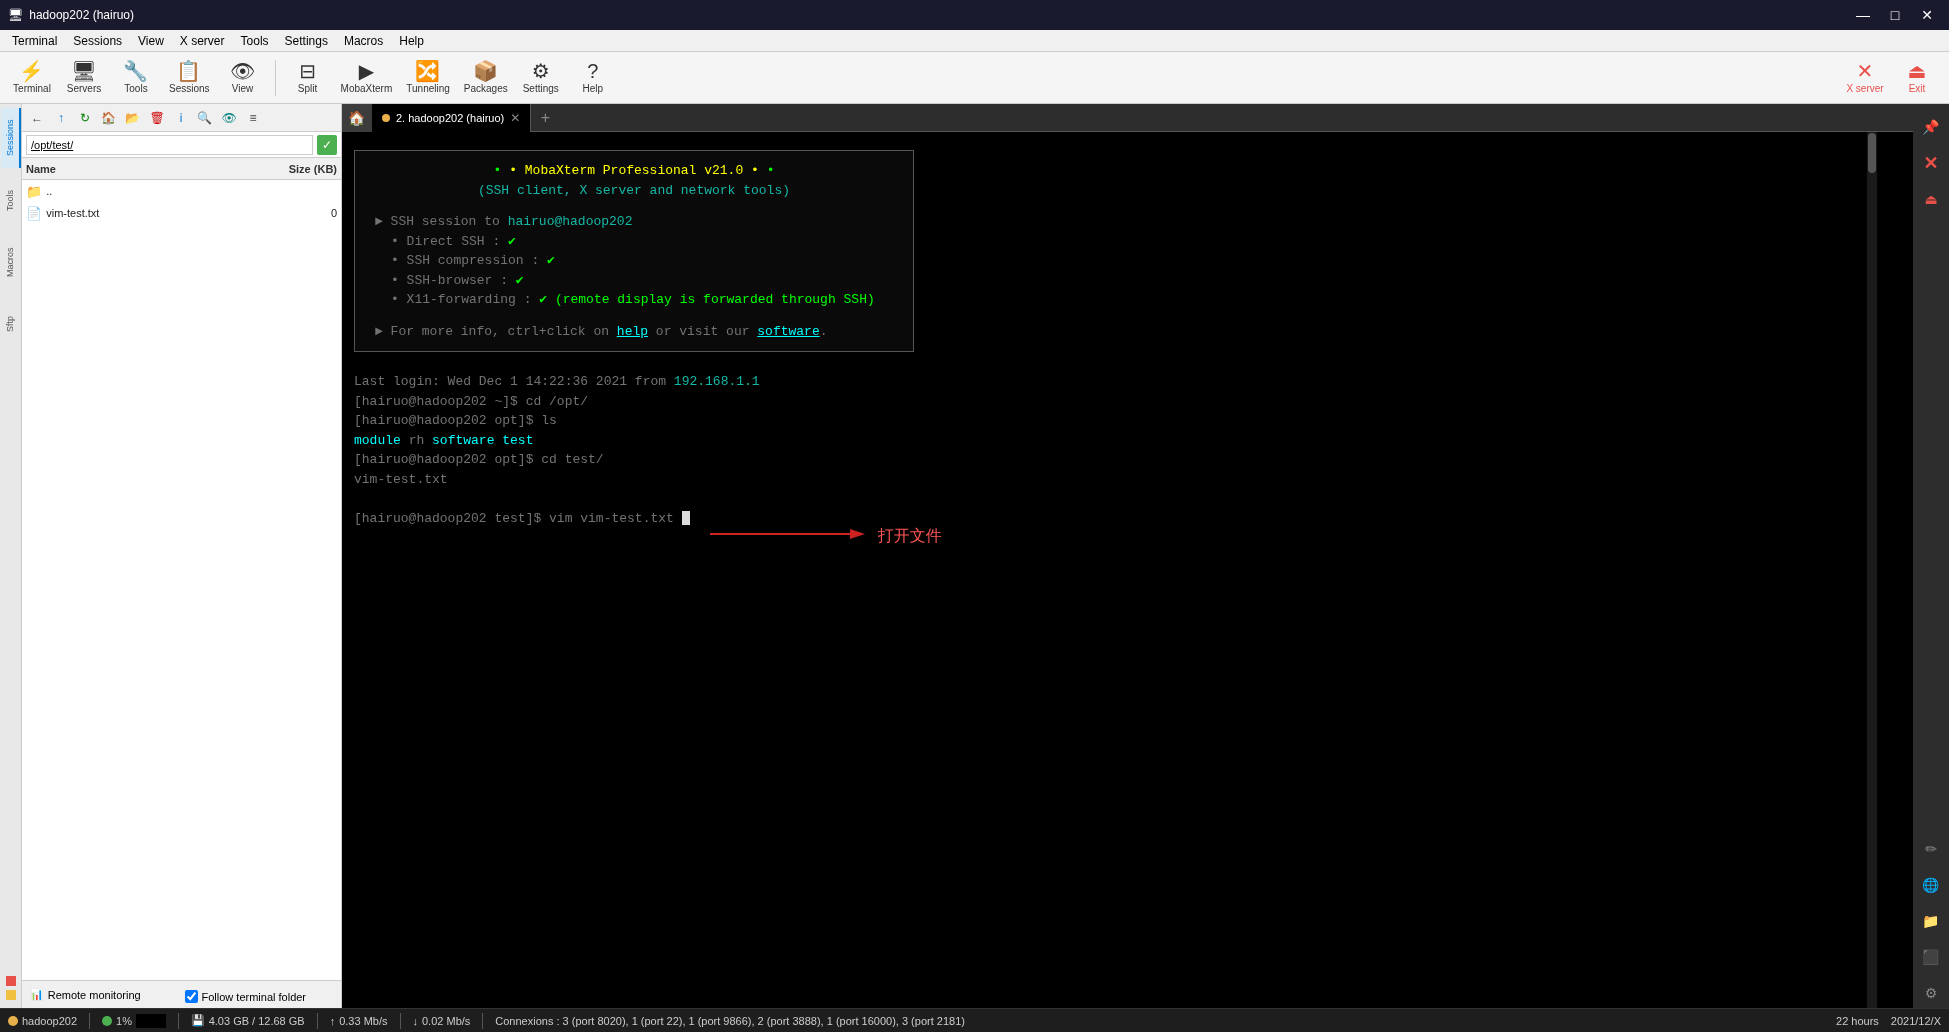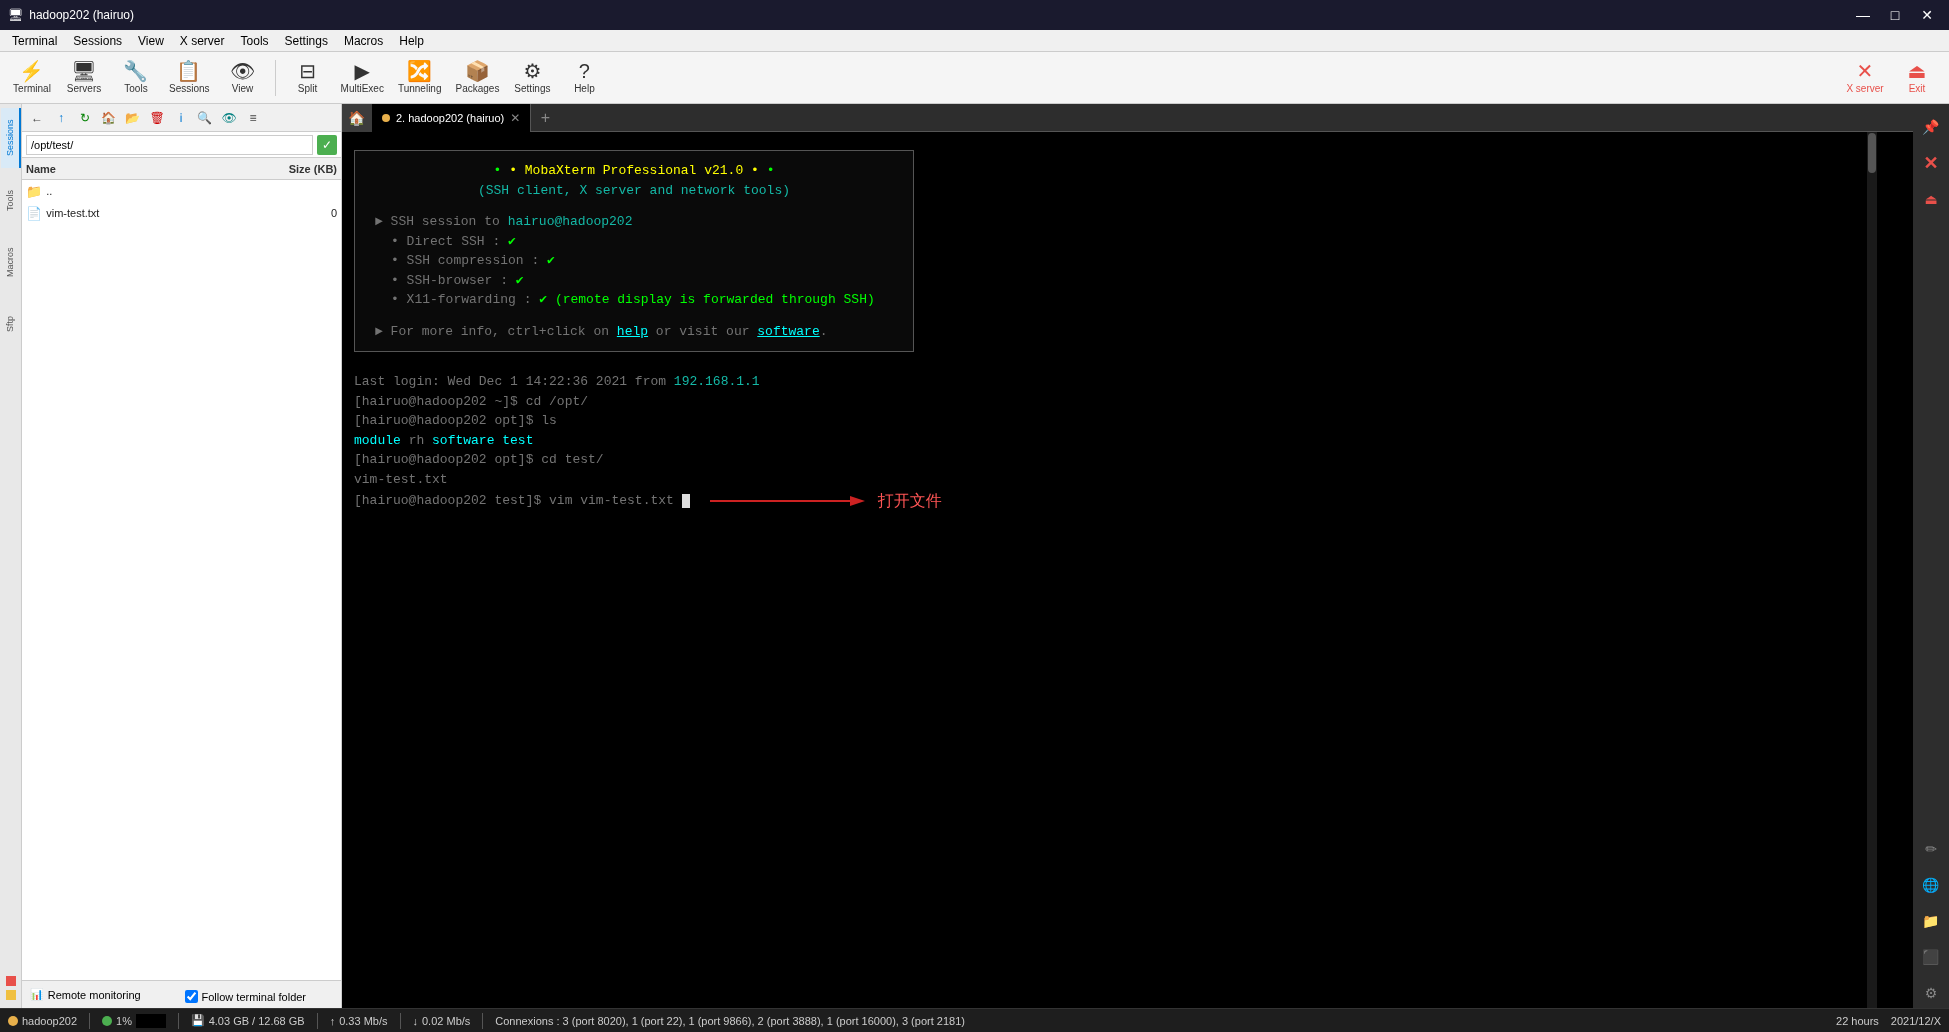--- a/index.html
+++ b/index.html
@@ -138,20 +138,21 @@
       gap: 4px;
     }
     .path-input {
       flex: 1;
       height: 20px;
       border: 1px solid #ccc;
       padding: 1px 4px;
       font-size: 11px;
       outline: none;
       background: #fff;
+      text-decoration: underline;
     }
     .path-go-btn {
       width: 20px;
       height: 20px;
       background: #4caf50;
       border: none;
       border-radius: 2px;
       color: #fff;
       cursor: pointer;
       font-size: 12px;
@@ -402,21 +403,21 @@
     <span class="tool-icon">👁</span>
     <span>View</span>
   </div>
   <div class="tool-divider"></div>
   <div class="tool-btn">
     <span class="tool-icon">⊟</span>
     <span>Split</span>
   </div>
   <div class="tool-btn">
     <span class="tool-icon">▶</span>
-    <span>MultiExec</span>
+    <span>MobaXterm</span>
   </div>
   <div class="tool-btn">
     <span class="tool-icon">🔀</span>
     <span>Tunneling</span>
   </div>
   <div class="tool-btn">
     <span class="tool-icon">📦</span>
     <span>Packages</span>
   </div>
   <div class="tool-btn">
@@ -581,21 +582,21 @@
       </div>
       <div>
         <span class="c-white">vim-test.txt</span>
       </div>
 
       <div style="display:flex; align-items:center;">
         <div>
           <span class="c-white">[hairuo@hadoop202 test]$ </span><span class="c-white">vim vim-test.txt </span><span class="cursor-block"></span>
         </div>
 
-        <div style="display:flex; align-items:center; margin-left:20px;">
+        <div style="display:flex; align-items:flex-start; margin-left:20px;margin-top:35px;">
           <svg width="160" height="20" viewBox="0 0 160 20">
             <line x1="0" y1="10" x2="140" y2="10" stroke="#cc2222" stroke-width="2"></line>
             <polygon points="140,5 155,10 140,15" fill="#cc2222"></polygon>
           </svg>
           <span style="color:#ff5555; font-family: sans-serif; font-size:16px; margin-left:8px;">打开文件</span>
         </div>
       </div>
     </div>
 
     <div class="terminal-scroll">

